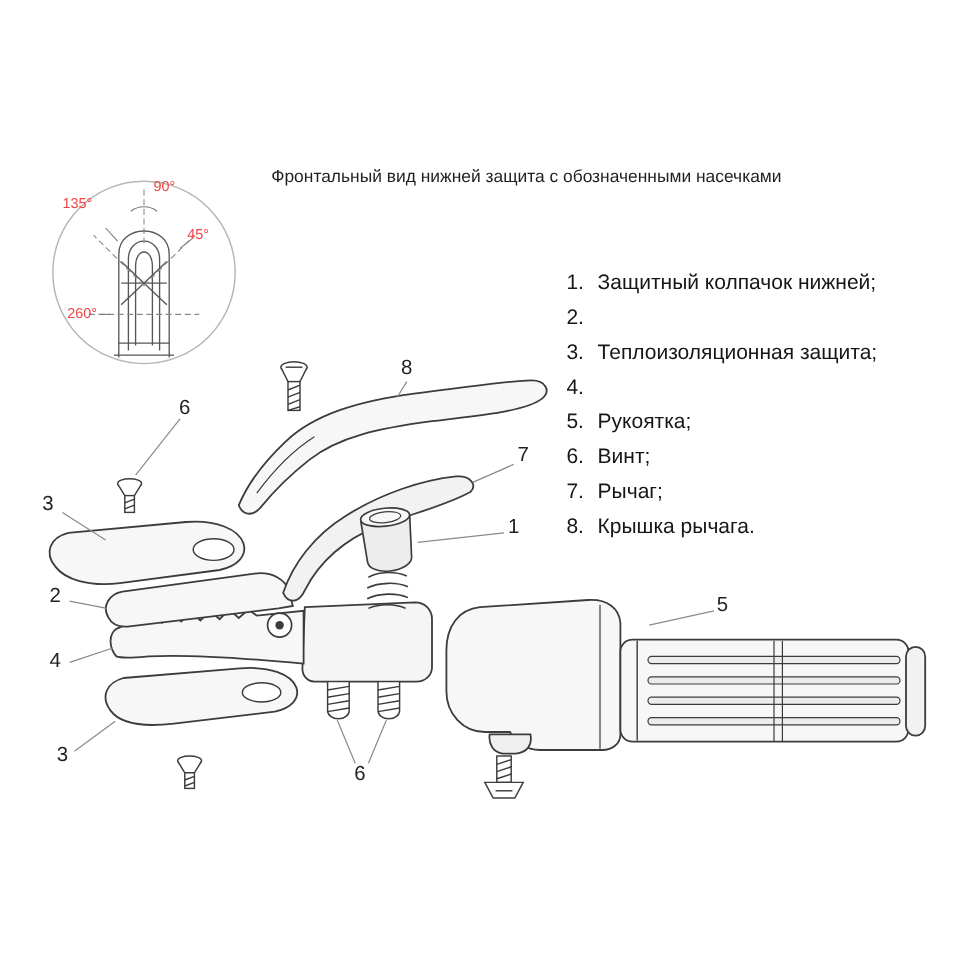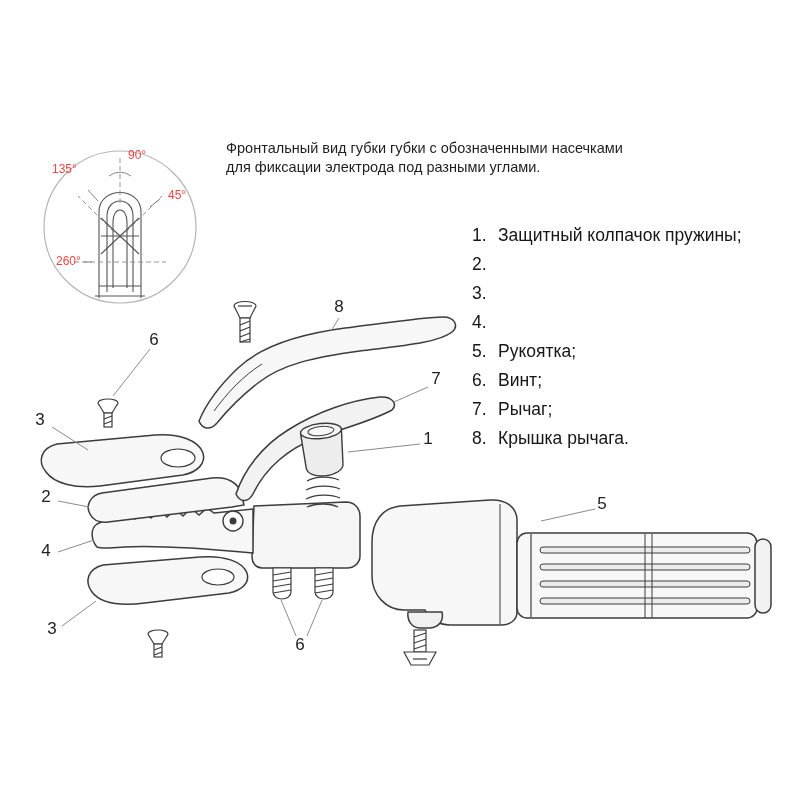--- a/index.html
+++ b/index.html
@@ -168,39 +168,39 @@
       <line x1="58" y1="501" x2="89" y2="507"></line>
       <line x1="58" y1="552" x2="94" y2="540"></line>
       <line x1="595" y1="509" x2="541" y2="521"></line>
       <line x1="62" y1="626" x2="96" y2="601"></line>
       <line x1="296" y1="636" x2="281" y2="600"></line>
       <line x1="307" y1="636" x2="322" y2="600"></line>
     </g>
   </svg>
 
   <div class="desc">
-    <div>Фронтальный вид губки губки с обозначенными насечками</div>
-    <div>для фиксации электрода под разными углами.</div>
+    <div>Фронтальный вид нижней защита с обозначенными насечками</div>
   </div>
 
   <div class="angle" style="left:128px;top:148px;">90°</div>
   <div class="angle" style="left:52px;top:162px;">135°</div>
-  <div class="angle" style="left:168px;top:188px;">45°</div>
+  <div class="angle" style="left:156px;top:188px;">45°</div>
   <div class="angle" style="left:56px;top:254px;">260°</div>
 
   <div class="legend">
     <div class="legend-row">
       <span class="num">1.</span>
-      <span class="lbl">Защитный колпачок пружины;</span>
+      <span class="lbl">Защитный колпачок нижней;</span>
     </div>
     <div class="legend-row">
       <span class="num">2.</span>
     </div>
     <div class="legend-row">
       <span class="num">3.</span>
+      <span class="lbl">Теплоизоляционная защита;</span>
     </div>
     <div class="legend-row">
       <span class="num">4.</span>
     </div>
     <div class="legend-row">
       <span class="num">5.</span>
       <span class="lbl">Рукоятка;</span>
     </div>
     <div class="legend-row">
       <span class="num">6.</span>

